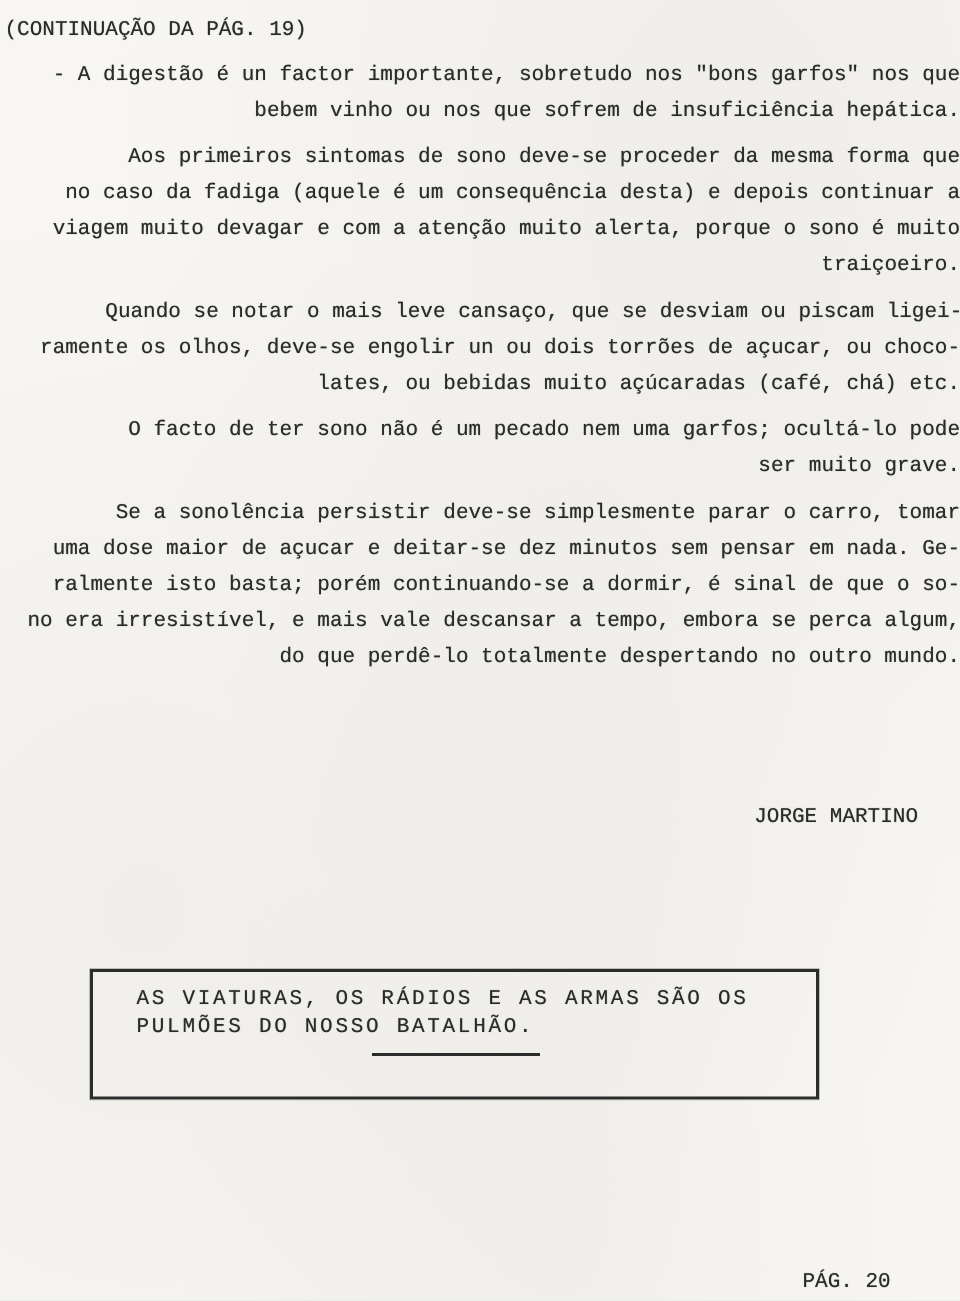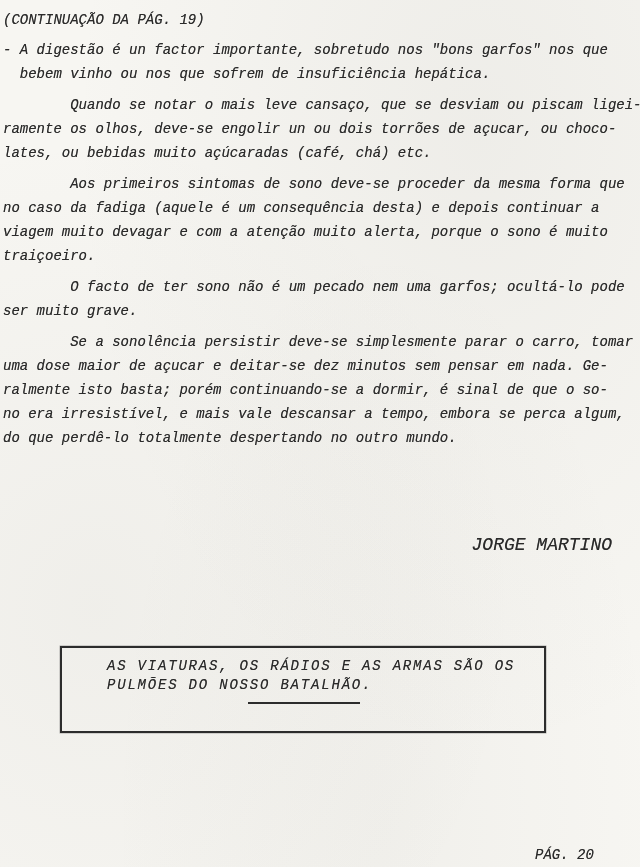--- a/index.html
+++ b/index.html
@@ -14,58 +14,58 @@
     margin: 0 auto;
     overflow: hidden;
     background:
       radial-gradient(ellipse at 75% 15%, rgba(120,118,108,0.07), transparent 60%),
       radial-gradient(ellipse at 15% 70%, rgba(120,118,108,0.06), transparent 55%),
       radial-gradient(ellipse at 60% 95%, rgba(120,118,108,0.05), transparent 50%),
       #f7f6f2;
     font-family: "Liberation Mono", "DejaVu Sans Mono", monospace;
     color: #2a2a2a;
     text-shadow: 0 0 0.6px rgba(25,25,25,0.55);
-    font-style: italic;
   }
   .content {
     padding: 8px 0 0 3px;
   }
   .doc-header {
     font-size: 14px;
     line-height: 24px;
     margin: 0 0 6px 0;
     white-space: pre;
   }
   .para {
     font-size: 14px;
     line-height: 24px;
     margin: 0 0 7px 0;
     white-space: pre;
+    text-align: right;
   }
   .signature {
     width: fit-content;
     margin: 30px 28px 0 auto;
     text-align: left;
-    font-size: 18px;
+    font-size: 14px;
     line-height: 26px;
     white-space: pre;
   }
   .notice-box {
     box-sizing: border-box;
     width: 486px;
     margin: 36px 0 0 57px;
     border: 2px solid #2c2c2c;
     padding: 9px 0 12px 0;
     box-shadow: 0 0 0 0.5px rgba(44,44,44,0.35);
   }
   .notice-slogan {
     font-size: 14px;
     line-height: 19px;
     letter-spacing: 1.8px;
-    padding-left: 45px;
+    padding-left: 29px;
     white-space: pre;
   }
   .notice-divider {
     width: 112px;
     height: 2px;
     background: #2c2c2c;
     margin: 7px 0 15px 186px;
   }
   .page-footer {
     position: absolute;
@@ -80,28 +80,28 @@
 <body>
 
 <div class="page">
   <div class="content">
 
     <div class="doc-header">(CONTINUAÇÃO DA PÁG. 19)</div>
 
     <p class="para">- A digestão é un factor importante, sobretudo nos "bons garfos" nos que
   bebem vinho ou nos que sofrem de insuficiência hepática.</p>
 
-    <p class="para">        Quando se notar o mais leve cansaço, que se desviam ou piscam ligei-
-ramente os olhos, deve-se engolir un ou dois torrões de açucar, ou choco-
-lates, ou bebidas muito açúcaradas (café, chá) etc.</p>
-
     <p class="para">        Aos primeiros sintomas de sono deve-se proceder da mesma forma que
 no caso da fadiga (aquele é um consequência desta) e depois continuar a
 viagem muito devagar e com a atenção muito alerta, porque o sono é muito
 traiçoeiro.</p>
+
+    <p class="para">        Quando se notar o mais leve cansaço, que se desviam ou piscam ligei-
+ramente os olhos, deve-se engolir un ou dois torrões de açucar, ou choco-
+lates, ou bebidas muito açúcaradas (café, chá) etc.</p>
 
 
     <p class="para">        O facto de ter sono não é um pecado nem uma garfos; ocultá-lo pode
 ser muito grave.</p>
 
     <p class="para">        Se a sonolência persistir deve-se simplesmente parar o carro, tomar
 uma dose maior de açucar e deitar-se dez minutos sem pensar em nada. Ge-
 ralmente isto basta; porém continuando-se a dormir, é sinal de que o so-
 no era irresistível, e mais vale descansar a tempo, embora se perca algum,
 do que perdê-lo totalmente despertando no outro mundo.</p>

